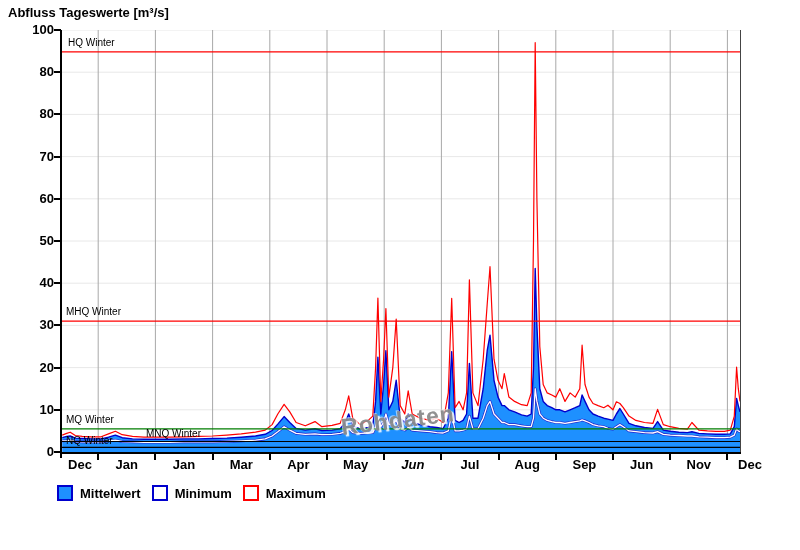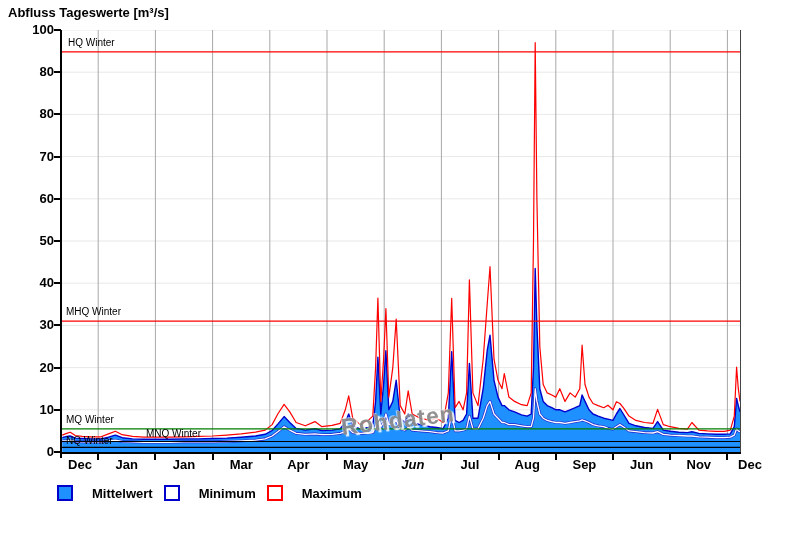--- a/index.html
+++ b/index.html
@@ -10,21 +10,21 @@
   .axis-left{position:absolute;left:60px;top:30px;width:2px;height:428px;background:#000;}
   .axis-bottom{position:absolute;left:60px;top:452px;width:681px;height:2px;background:#000;}
   .axis-right{position:absolute;left:740px;top:30px;width:1px;height:422px;background:#444;}
   .ytick{position:absolute;width:7px;height:2px;background:#000;left:54px;}
   .xtick{position:absolute;width:2px;height:6px;background:#000;top:454px;}
   .ylab{position:absolute;left:16px;width:38px;text-align:right;font-size:13px;font-weight:bold;color:#000;}
   .xlab{position:absolute;top:457px;font-size:13px;font-weight:bold;color:#000;transform:translateX(-50%);white-space:nowrap;}
   .reflab{position:absolute;font-size:10px;color:#000;white-space:nowrap;}
   #watermark{position:absolute;left:341px;top:407px;font-size:23px;font-weight:bold;color:#8c8c8c;transform:rotate(-7deg);letter-spacing:1px;text-shadow:2px 2px 1px rgba(255,255,255,.95),-1px -1px 0 rgba(255,255,255,.55);opacity:.95;}
   #legend{position:absolute;left:57px;top:485px;display:flex;align-items:center;gap:11px;}
-  .legend-item{display:flex;align-items:center;gap:19px;}
+  .legend-item{display:flex;align-items:center;gap:7px;}
   .swatch{width:12px;height:12px;border:2px solid #000;box-sizing:content-box;}
   .legend-label{font-size:13px;font-weight:bold;color:#000;}
 </style>
 </head>
 <body>
 
 <div id="plot-wrap">
   <div id="chart-title">Abfluss Tageswerte [m³/s]</div>
 
   <svg id="plot-svg" viewBox="0 0 678 422" preserveAspectRatio="none">

